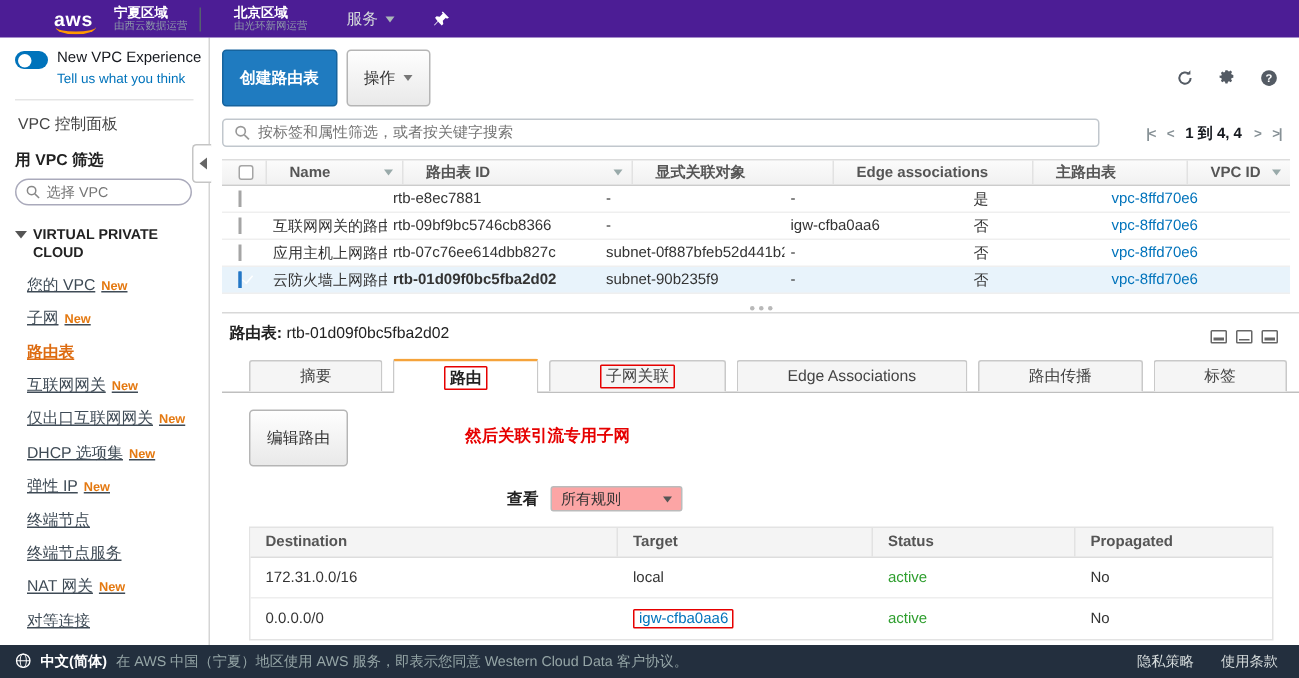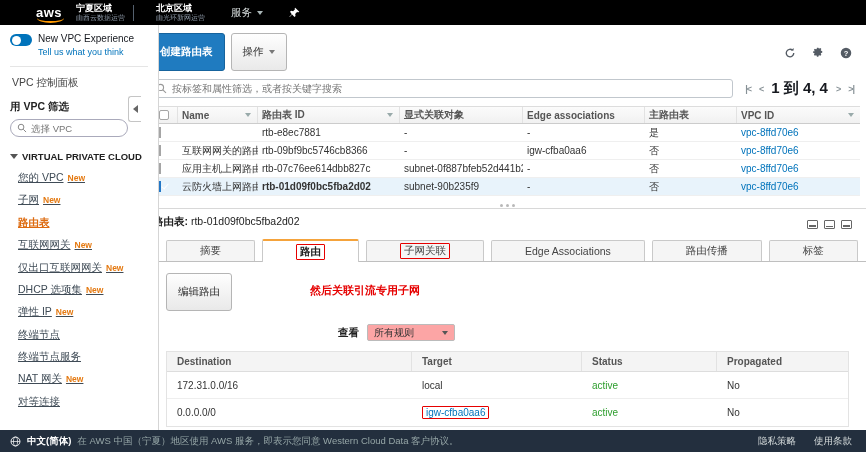--- a/index.html
+++ b/index.html
@@ -1,20 +1,20 @@
 <!DOCTYPE html>
 <html><head>
 <meta charset="utf-8">
 <style>
   * { margin:0; padding:0; box-sizing:border-box; }
   html,body { width:866px; height:452px; }
   body { font-family:"Liberation Sans","DejaVu Sans",sans-serif; font-size:11px; color:#333; background:#fff; overflow:hidden; position:relative; }
 
   
-  .topbar { position:absolute; top:0; left:0; width:866px; height:25px; background:#000000; display:flex; align-items:center; color:#fff; z-index:30; }
+  .topbar { position:absolute; top:0; left:0; width:866px; height:25px; background:#4c1d95; display:flex; align-items:center; color:#fff; z-index:30; }
   .aws-logo { margin-left:36px; font-weight:bold; font-size:13px; letter-spacing:0.5px; position:relative; color:#fff; }
   .aws-logo::after { content:""; position:absolute; left:1px; right:-2px; bottom:-3px; height:4px; border-bottom:2px solid #ff9900; border-radius:0 0 60% 60%/0 0 100% 100%; }
   .region-block { margin-left:14px; line-height:1.05; }
   .region-block .rb-title { font-size:9px; font-weight:bold; color:#fff; }
   .region-block .rb-sub { font-size:7px; color:#8d99a8; }
   .tb-divider { width:1px; height:16px; background:#54606e; margin:0 8px; }
   .tb-item { color:#d5dbdb; font-size:10.5px; margin-left:26px; display:flex; align-items:center; cursor:pointer; }
   .tb-right { margin-left:auto; display:flex; align-items:center; margin-right:12px; }
   .tb-right .tb-item { margin-left:22px; }
   .caret { width:0; height:0; border-left:3.5px solid transparent; border-right:3.5px solid transparent; border-top:4px solid #aab7b8; margin-left:5px; display:inline-block; }
@@ -22,21 +22,21 @@
 
   
   .footer { position:absolute; left:0; bottom:0; width:866px; height:22px; background:#232f3e; display:flex; align-items:center; color:#aab7b8; font-size:9.5px; z-index:30; }
   .footer .lang { color:#fff; font-weight:bold; margin:0 6px 0 6px; }
   .footer .agreement { color:#95a5a6; }
   .footer .flinks { margin-left:auto; margin-right:14px; display:flex; gap:18px; }
   .footer .flink { color:#d5dbdb; cursor:pointer; }
   .globe { margin-left:10px; }
 
   
-  .sidebar { position:absolute; top:25px; left:0; width:159px; bottom:22px; background:#fff; border-right:1px solid #d5d5d5; padding:8px 0 0 10px; overflow:hidden; z-index:10; }
+  .sidebar { position:absolute; top:25px; left:0; width:140px; bottom:22px; background:#fff; border-right:1px solid #d5d5d5; padding:8px 0 0 10px; overflow:hidden; z-index:10; }
   .toggle-row { display:flex; align-items:flex-start; gap:6px; }
   .toggle { width:22px; height:12px; border-radius:7px; background:#0073bb; position:relative; flex:none; margin-top:1px; cursor:pointer; }
   .toggle::after { content:""; position:absolute; left:1.5px; top:1.5px; width:9px; height:9px; border-radius:50%; background:#fff; }
   .toggle-label { font-size:10px; color:#16191f; line-height:1.2; }
   .toggle-link { font-size:9px; color:#0073bb; margin-left:28px; margin-top:1px; cursor:pointer; }
   .side-sep { border-bottom:1px solid #e5e5e5; margin:9px 10px 9px 0; }
   .side-dash { font-size:10.5px; color:#444; margin:2px 0 10px 2px; cursor:pointer; }
   .filter-label { font-size:10.5px; font-weight:bold; color:#222; margin-bottom:5px; }
   .vpc-search { width:118px; height:18px; border:1px solid #aab; border-radius:9px; display:flex; align-items:center; padding:0 6px; gap:4px; background:#fff; }
   .vpc-search input { border:none; outline:none; width:86px; font-size:9.5px; color:#555; font-family:inherit; background:transparent; }
@@ -56,26 +56,26 @@
   .btn-primary { background:#1f7bc0; border:1px solid #16639d; color:#fff; font-weight:bold; }
   .btn-default { background:linear-gradient(#fefefe,#e9e9e9); border:1px solid #b5b5b5; color:#333; margin-left:6px; }
   .btn-default .caret { border-top-color:#777; }
   .top-icons { margin-left:auto; margin-right:14px; display:flex; gap:16px; align-items:center; color:#545b64; }
   .top-icons .ic { cursor:pointer; }
   .filter-row { display:flex; align-items:center; margin-top:8px; }
   .filter-box { width:585px; height:19px; border:1px solid #c1c7cd; border-radius:3px; display:flex; align-items:center; padding:0 7px; gap:5px; background:#fff; }
   .filter-box input { border:none; outline:none; flex:1; font-size:10px; color:#666; font-family:inherit; background:transparent; }
   .pagination { margin-left:auto; margin-right:12px; display:flex; align-items:center; gap:8px; color:#879196; font-size:9px; }
   .pg-btn { cursor:pointer; font-weight:bold; letter-spacing:-1px; }
-  .pg-text { color:#16191f; font-size:15px; font-weight:bold; letter-spacing:0; }
+  .pg-text { color:#16191f; font-size:10px; font-weight:bold; letter-spacing:0; }
 
   
   .rt-table { margin-top:8px; width:712px; font-size:10px; }
   .rt-head, .rt-row { display:grid; grid-template-columns:30px 80px 142px 123px 122px 92px 1fr; align-items:center; height:18px; }
-  .rt-head { background:linear-gradient(#fbfbfb,#f1f1f1); border-top:1px solid #ddd; border-bottom:1px solid #ccc; font-weight:bold; color:#555; }
+  .rt-head { background:linear-gradient(#fbfbfb,#f1f1f1); border-top:1px solid #ddd; border-bottom:1px solid #ccc; font-weight:bold; color:#555;gap:11px; }
   .rt-head > div { padding:0 4px; display:flex; align-items:center; height:100%; border-right:1px solid #e2e2e2; overflow:hidden; white-space:nowrap; }
   .rt-head > div:last-child { border-right:none; }
   .rt-head .sort { margin-left:auto; width:0; height:0; border-left:3px solid transparent; border-right:3px solid transparent; border-top:4px solid #9aa; margin-right:2px; }
   .rt-row { border-bottom:1px solid #efefef; color:#333; }
   .rt-row > div { padding:0 4px; overflow:hidden; white-space:nowrap; }
   .rt-row.selected { background:#e8f3fb; }
   .rt-row.selected .cell-id { font-weight:bold; }
   .cb { width:10px; height:10px; border:1px solid #a5a5a5; border-radius:2px; background:#fff; margin-left:7px; cursor:pointer; }
   .cb.checked { background:#2377c6; border-color:#2377c6; position:relative; }
   .cb.checked::after { content:""; position:absolute; left:2.5px; top:0.5px; width:3px; height:6px; border:solid #fff; border-width:0 1.5px 1.5px 0; transform:rotate(40deg); }

